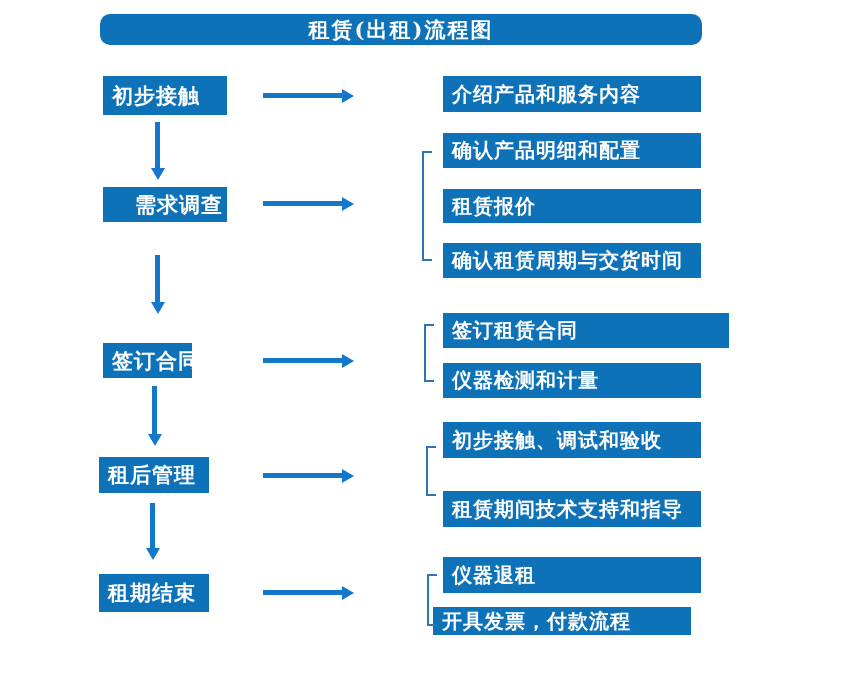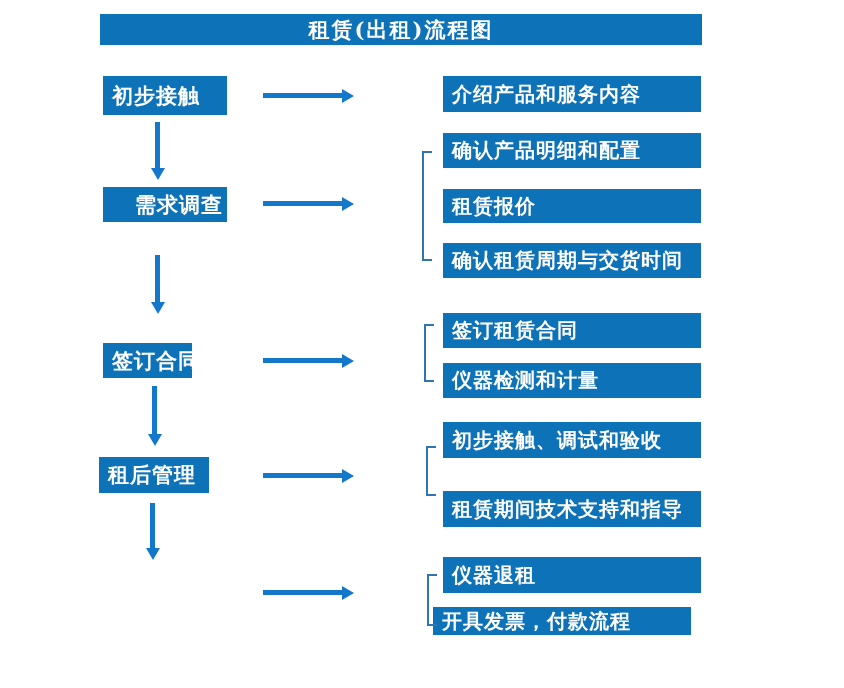--- a/index.html
+++ b/index.html
@@ -41,36 +41,37 @@
     border-top:2px solid var(--bracket-blue,#2e75b6);
     border-bottom:2px solid var(--bracket-blue,#2e75b6);
     background:transparent;
   }
 </style>
 </head>
 <body>
 
 <div class="canvas">
 
-  <div class="box title" style="left:100px; top:14px; width:602px; height:31px;">
+  <div class="box title" style="left:100px; top:14px; width:602px; height:31px;border-radius:10px;">
     <span>租赁(出租)流程图</span>
   </div>
 
   <div class="box" style="left:103px; top:76px; width:124px; height:39px;">初步接触</div>
   <div class="box" style="left:103px; top:187px; width:124px; height:35px;padding-left:32px;">需求调查</div>
   <div class="box" style="left:103px; top:343px; width:89px; height:35px;">签订合同</div>
   <div class="box" style="left:99px; top:457px; width:110px; height:36px;">租后管理</div>
+  <div class="box" style="left:99px; top:574px; width:110px; height:38px;">租期结束</div>
 
   <div class="box rbox" style="left:443px; top:76px; width:258px; height:36px;">介绍产品和服务内容</div>
 
   <div class="box rbox" style="left:443px; top:133px; width:258px; height:35px;">确认产品明细和配置</div>
   <div class="box rbox" style="left:443px; top:189px; width:258px; height:34px;">租赁报价</div>
   <div class="box rbox" style="left:443px; top:243px; width:258px; height:35px;">确认租赁周期与交货时间</div>
 
-  <div class="box rbox" style="left:443px; top:313px; width:258px; height:35px;">签订租赁合同</div>
+  <div class="box rbox" style="left:443px; top:313px; width:286px; height:35px;">签订租赁合同</div>
   <div class="box rbox" style="left:443px; top:363px; width:258px; height:35px;font-family:Liberation Serif, serif;">仪器检测和计量</div>
 
   <div class="box rbox" style="left:443px; top:422px; width:258px; height:36px;">初步接触、调试和验收</div>
   <div class="box rbox" style="left:443px; top:491px; width:258px; height:36px;">租赁期间技术支持和指导</div>
 
   <div class="box rbox" style="left:443px; top:557px; width:258px; height:36px;">仪器退租</div>
   <div class="box rbox" style="left:433px; top:607px; width:258px; height:28px;">开具发票，付款流程</div>
 
   <div class="harrow" style="left:263px; top:93px;  width:79px;"></div>
   <div class="harrow" style="left:263px; top:201px; width:79px;"></div>

